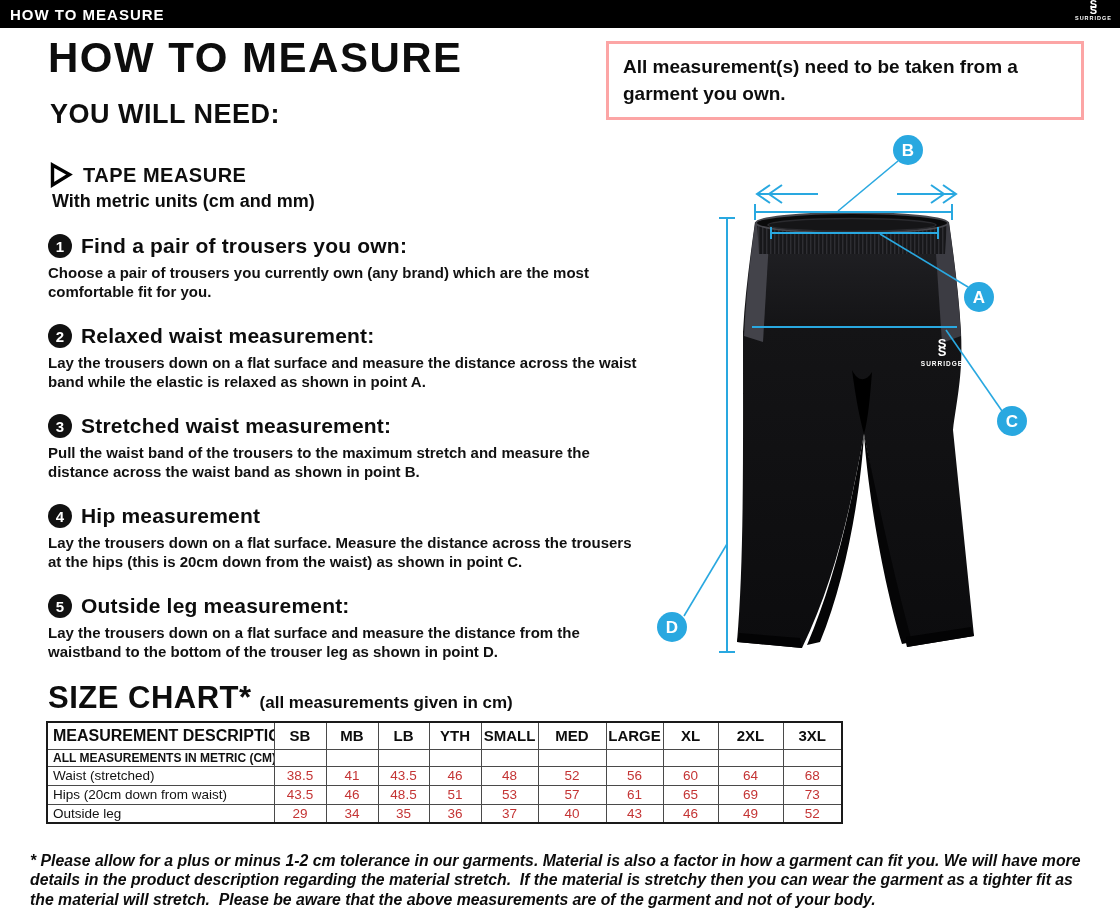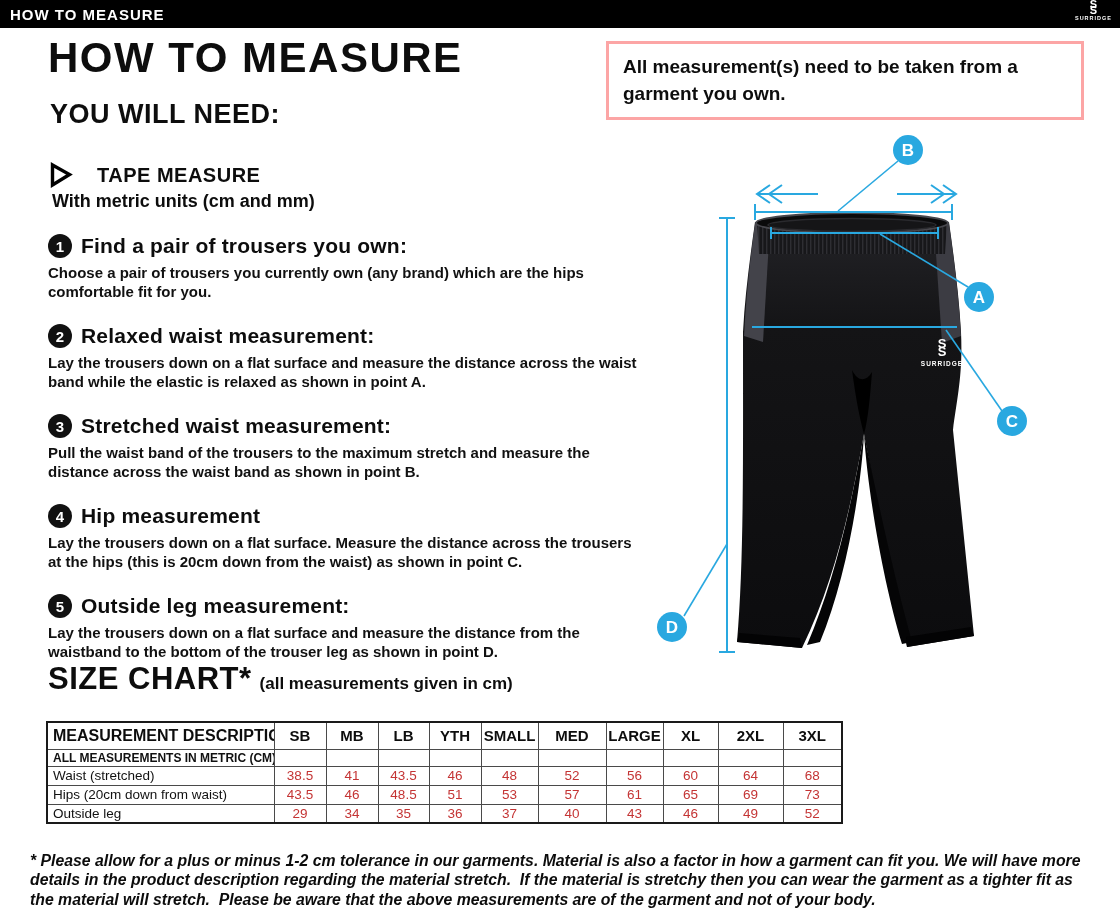--- a/index.html
+++ b/index.html
@@ -19,35 +19,35 @@
   .h1 { position:absolute; left:48px; top:34px; font-size:42px; font-weight:bold; letter-spacing:1.5px; }
   .h2 { position:absolute; left:50px; top:99px; font-size:27px; font-weight:bold; letter-spacing:0.5px; }
 
   
   .note-box { position:absolute; left:606px; top:41px; width:478px; height:79px;
               border:3px solid #fca5a5; padding:10px 14px; font-size:19px; font-weight:bold;
               line-height:1.42; }
 
   
   .tools { position:absolute; left:48px; top:162px; }
-  .tools-head { display:flex; align-items:center; gap:24px; }
+  .tools-head { display:flex; align-items:center; gap:10px; }
   .tools-head .label { font-size:20px; font-weight:bold; letter-spacing:0.5px; }
   .tools-sub { font-size:18px; font-weight:bold; margin:3px 0 0 4px; }
 
   
   .step { position:absolute; left:48px; width:592px; }
   .step-head { display:flex; align-items:center; gap:9px; }
   .badge { width:24px; height:24px; border-radius:50%; background:#111; color:#fff;
            font-size:15px; font-weight:bold; display:flex; align-items:center;
            justify-content:center; flex:0 0 24px; }
   .step-title { font-size:21px; font-weight:bold; letter-spacing:0.2px; }
   .step-body { font-size:15px; font-weight:bold; line-height:1.26; margin-top:6px; color:#111; }
 
   
-  .sc-head { position:absolute; left:48px; top:661px; display:flex; align-items:baseline; gap:8px; }
+  .sc-head { position:absolute; left:48px; top:680px; display:flex; align-items:baseline; gap:8px; }
   .sc-title { font-size:31px; font-weight:bold; letter-spacing:0.5px; }
   .sc-sub { font-size:17px; font-weight:bold; }
 
   table.size { position:absolute; left:46px; top:721px; border-collapse:collapse;
                table-layout:fixed; width:795px; border:2px solid #1a1a1a; }
   table.size th, table.size td { border:1px solid #4a4a4a; overflow:hidden; white-space:nowrap; }
   table.size th { font-size:15px; font-weight:bold; height:27px; text-align:center; }
   table.size th.desc { text-align:left; padding-left:5px; font-size:16px; }
   table.size td { height:19px; font-size:13.5px; text-align:center; vertical-align:middle; }
   table.size td.lbl { text-align:left; padding-left:5px; font-weight:normal; color:#111; }
@@ -91,21 +91,21 @@
     <span class="label">TAPE MEASURE</span>
   </div>
   <div class="tools-sub">With metric units (cm and mm)</div>
 </div>
 
 <div class="step" style="top:234px">
   <div class="step-head">
     <span class="badge">1</span>
     <span class="step-title">Find a pair of trousers you own:</span>
   </div>
-  <div class="step-body">Choose a pair of trousers you currently own (any brand) which are the hips comfortable fit for you.</div>
+  <div class="step-body">Choose a pair of trousers you currently own (any brand) which are the most comfortable fit for you.</div>
 </div>
 
 <div class="step" style="top:324px">
   <div class="step-head">
     <span class="badge">2</span>
     <span class="step-title">Relaxed waist measurement:</span>
   </div>
   <div class="step-body">Lay the trousers down on a flat surface and measure the distance across the waist band while the elastic is relaxed as shown in point A.</div>
 </div>
 

